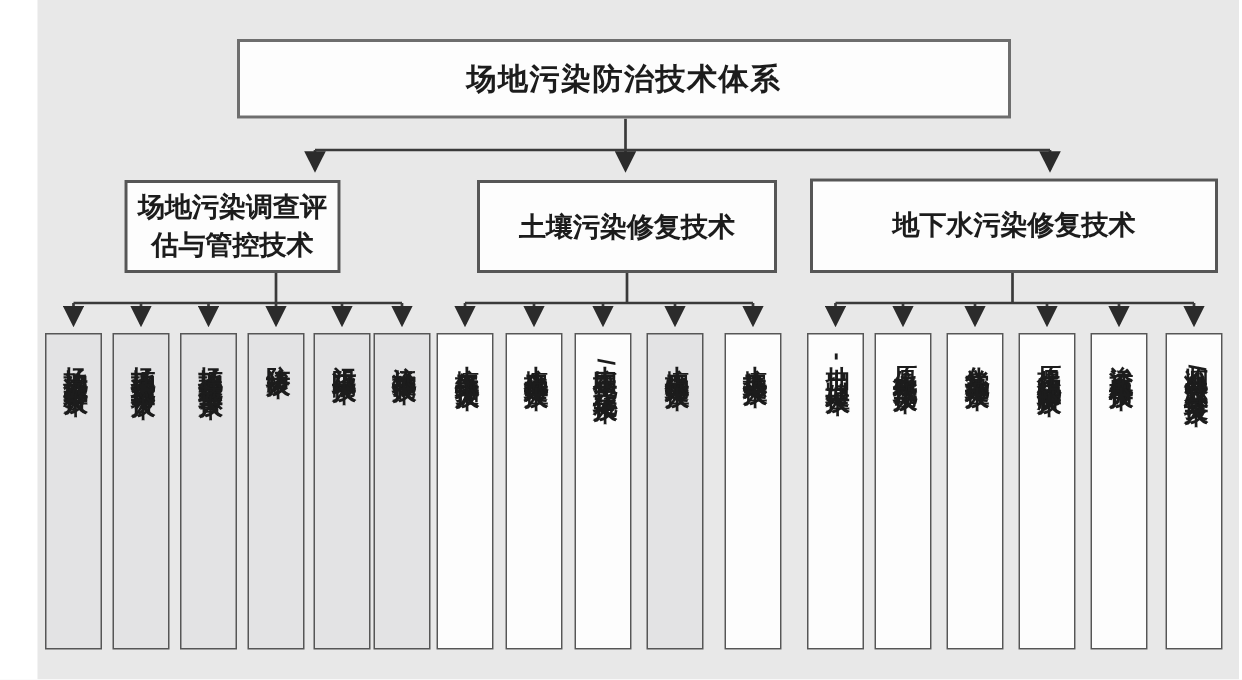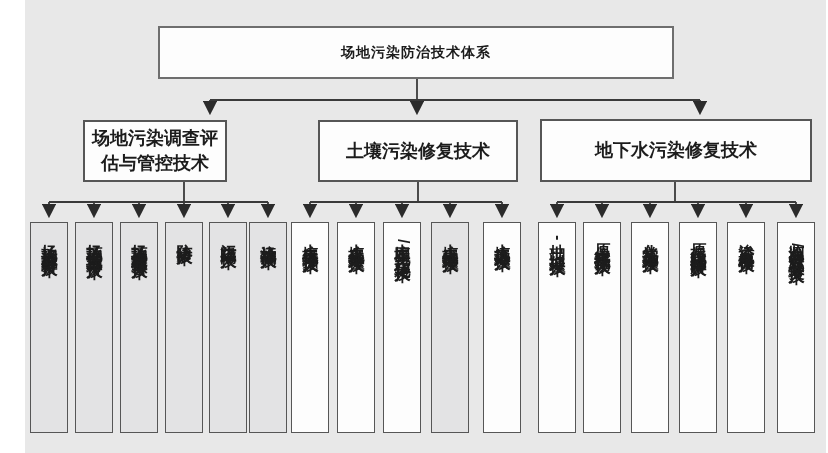--- a/index.html
+++ b/index.html
@@ -21,21 +21,21 @@
     box-sizing: border-box;
     background: #fdfdfd;
     border: 2px solid #565656;
     color: #1c1c1c;
     display: flex;
     align-items: center;
     justify-content: center;
   }
   .node.title-node {
     border-color: #6e6e6e;
-    font-size: 14px; font-weight: 700; letter-spacing: 1px;
+    font-size: 20px; font-weight: 700; letter-spacing: 1px;
     text-align: center;
   }
   .node.branch-node {
     font-size: 18px; font-weight: 700;
     text-align: center; line-height: 25px;
   }
   .branch-node .wrap-narrow { width: 128px; }
   .node.leaf-node {
     border-width: 1.5px;
     align-items: flex-start;

